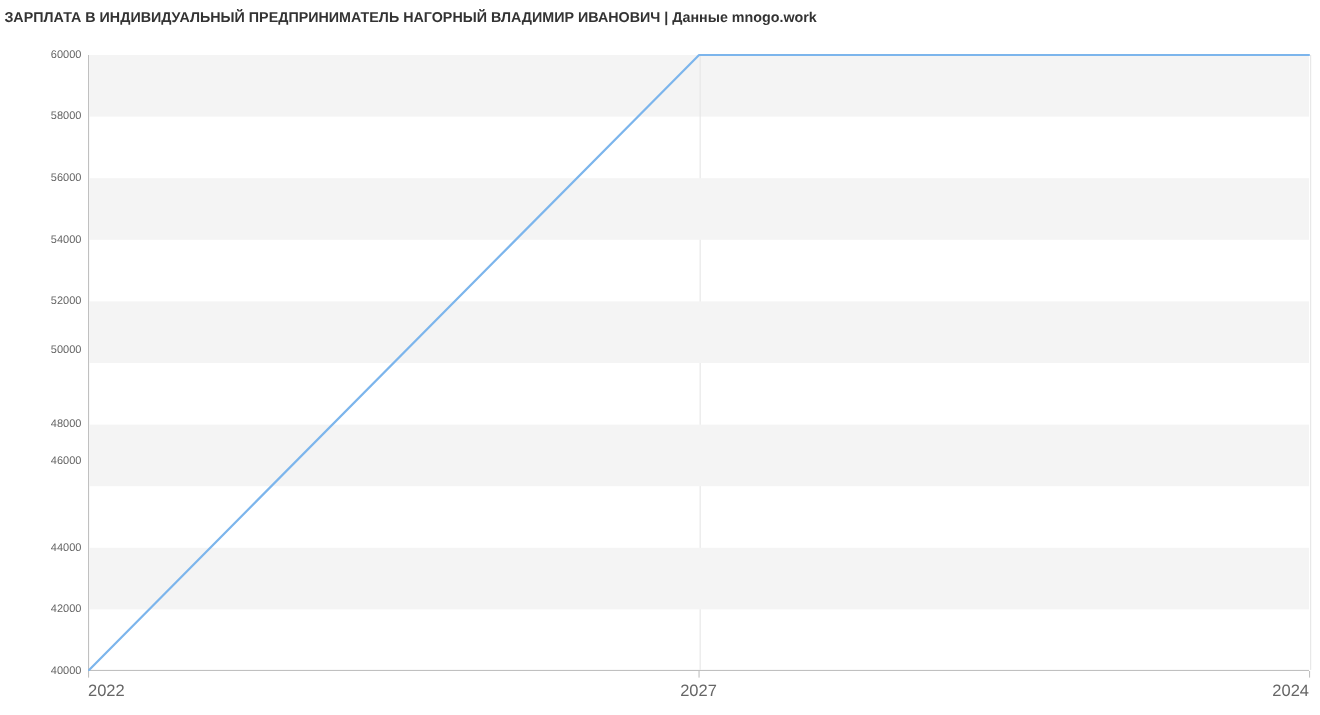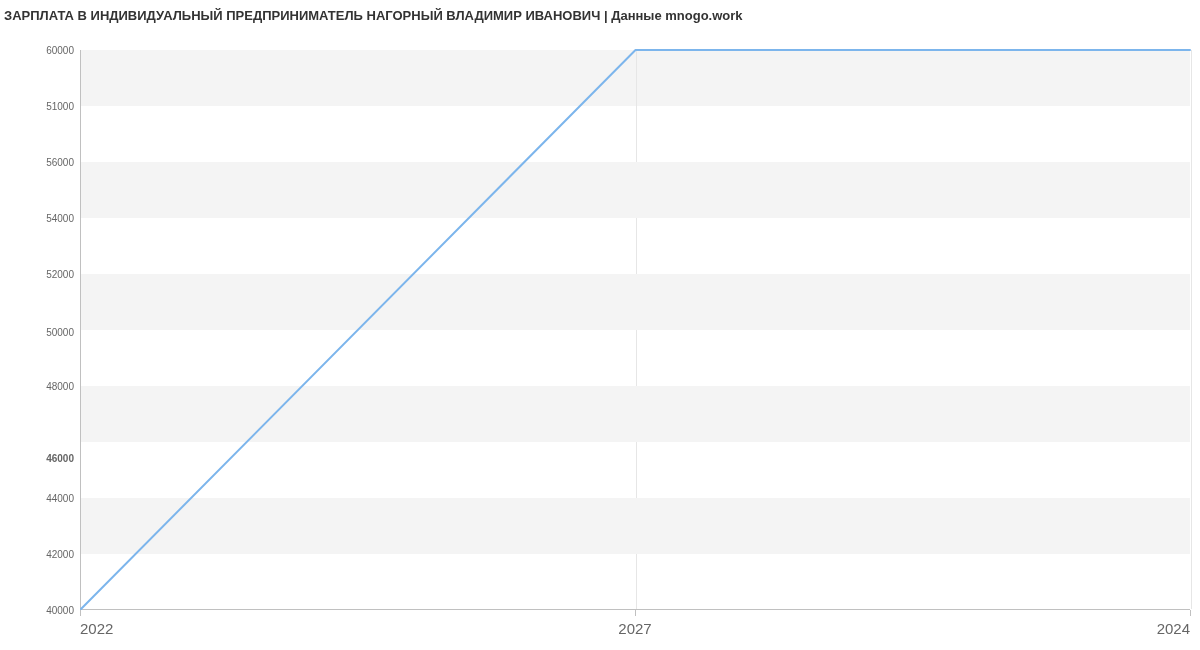--- a/index.html
+++ b/index.html
@@ -105,27 +105,27 @@
       <div class="band" style="top: 336px; height: 56px;"></div>
       <div class="band" style="top: 448px; height: 56px;"></div>
     <svg class="line-layer" preserveAspectRatio="none" viewBox="0 0 1110 560">
       <polyline class="series-line" points="0,560 555,0 1110,0"></polyline>
     </svg>
   </div>
 
 <div class="y-tick-label" style="top: 610px;">40000</div>
     <div class="y-tick-label" style="top: 554px;">42000</div>
     <div class="y-tick-label" style="top: 498px; margin-left: 28px;">44000</div>
-    <div class="y-tick-label" style="top: 458px; font-weight: bold;">46000</div>
+    <div class="y-tick-label" style="top: 419px;">46000</div>
     <div class="y-tick-label" style="top: 386px;">48000</div>
-    <div class="y-tick-label" style="top: 332px; text-align: center;">50000</div>
+    <div class="y-tick-label" style="top: 318px; text-align: center;">50000</div>
     <div class="y-tick-label" style="top: 274px;">52000</div>
     <div class="y-tick-label" style="top: 218px;">54000</div>
     <div class="y-tick-label" style="top: 162px;">56000</div>
-    <div class="y-tick-label" style="top: 106px;">51000</div>
+    <div class="y-tick-label" style="top: 106px;">58000</div>
     <div class="y-tick-label" style="top: 50px;">60000</div>
     <div class="x-tick-mark" style="left: 80px;"></div>
     <div class="x-tick-label" style="left: 80px; transform: translateX(0px);">2022</div>
     <div class="x-tick-mark" style="left: 635px;"></div>
     <div class="x-tick-label" style="left: 635px;">2027</div>
     <div class="x-tick-mark" style="left: 1190px;"></div>
     <div class="x-tick-label" style="left: 1190px; transform: translateX(-100%);">2024</div>
   </div>
 
 </body></html>

